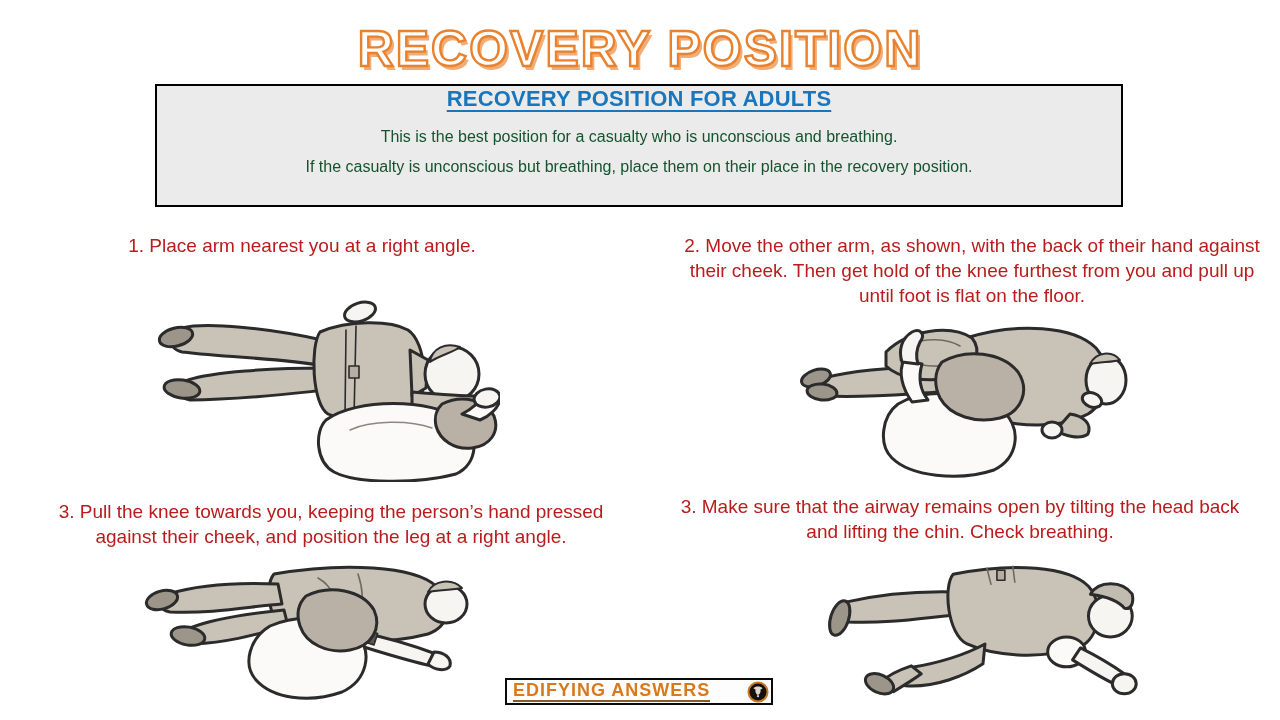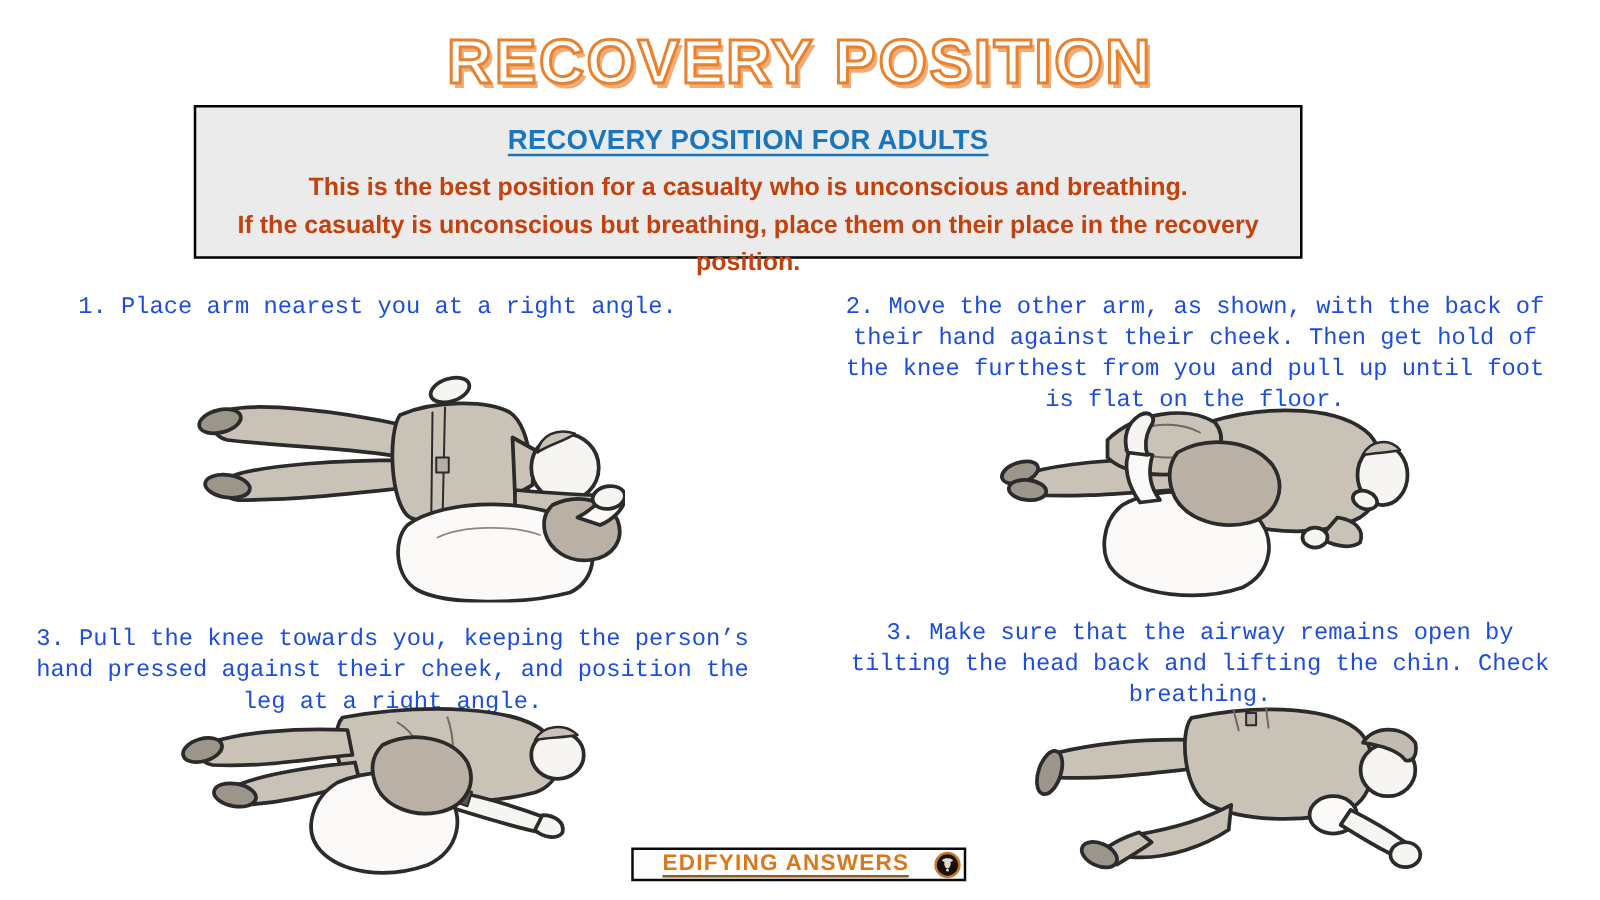--- a/index.html
+++ b/index.html
@@ -21,73 +21,71 @@
     font-weight: 800;
     letter-spacing: 2px;
     color: #ffffff;
     -webkit-text-stroke: 2.4px #e8822e;
     text-shadow: 3px 4px 0 #f0ad78;
   }
   
   .header-box {
     position: absolute;
     left: 155px; top: 84px;
-    width: 887px; height: 123px;
+    width: 968px; height: 123px;
     background: #ebebeb;
     border: 2px solid #000000;
     text-align: center;
-    padding-top: 13px;
   }
   .header-heading {
     display: inline-block;
     font-size: 22px;
     font-weight: bold;
     color: #1a76bc;
     text-decoration: underline;
     text-decoration-thickness: 2px;
     text-underline-offset: 4px;
     letter-spacing: 0.2px;
   }
   .header-line {
-    font-size: 20px;
-    font-weight: bold;
-    color: #c2410c;
+    font-size: 16px;
+    font-weight: normal;
+    color: #14532d;
     line-height: 30px;
   }
   .header-line.first { margin-top: 10px; }
   
   .step-text {
     position: absolute;
     text-align: center;
     font-size: 19px;
-    color: #1d4ed8;
+    color: #b91c1c;
     line-height: 25px;
-    font-family: Liberation Mono, monospace;
   }
   .step-1 { left: 52px;  top: 233px; width: 500px; }
-  .step-2 { left: 660px; top: 233px; width: 592px; }
-  .step-3 { left: 14px;  top: 499px; width: 600px; }
+  .step-2 { left: 676px; top: 233px; width: 592px; }
+  .step-3 { left: 31px;  top: 499px; width: 600px; }
   .step-4 { left: 672px; top: 494px; width: 576px; }
   
   .illo { position: absolute; }
   .illo-1 { left: 150px; top: 270px; width: 350px; height: 212px; }
   .illo-2 { left: 770px; top: 316px; width: 362px; height: 166px; }
   .illo-3 { left: 122px; top: 556px; width: 420px; height: 150px; }
   .illo-4 { left: 782px; top: 558px; width: 398px; height: 150px; }
   
   .footer-logo {
     position: absolute;
     left: 505px; top: 678px;
     width: 268px; height: 27px;
     background: #fdfdfd;
     border: 2px solid #0a0a0a;
     display: flex;
     align-items: center;
     justify-content: space-between;
-    padding: 0 2px 0 23px;
+    padding: 0 2px 0 6px;
   }
   .footer-logo-text {
     font-size: 18px;
     font-weight: bold;
     letter-spacing: 1px;
     color: #d9791d;
     border-bottom: 2px solid #8a5a22;
     line-height: 19px;
     white-space: nowrap;
   }

